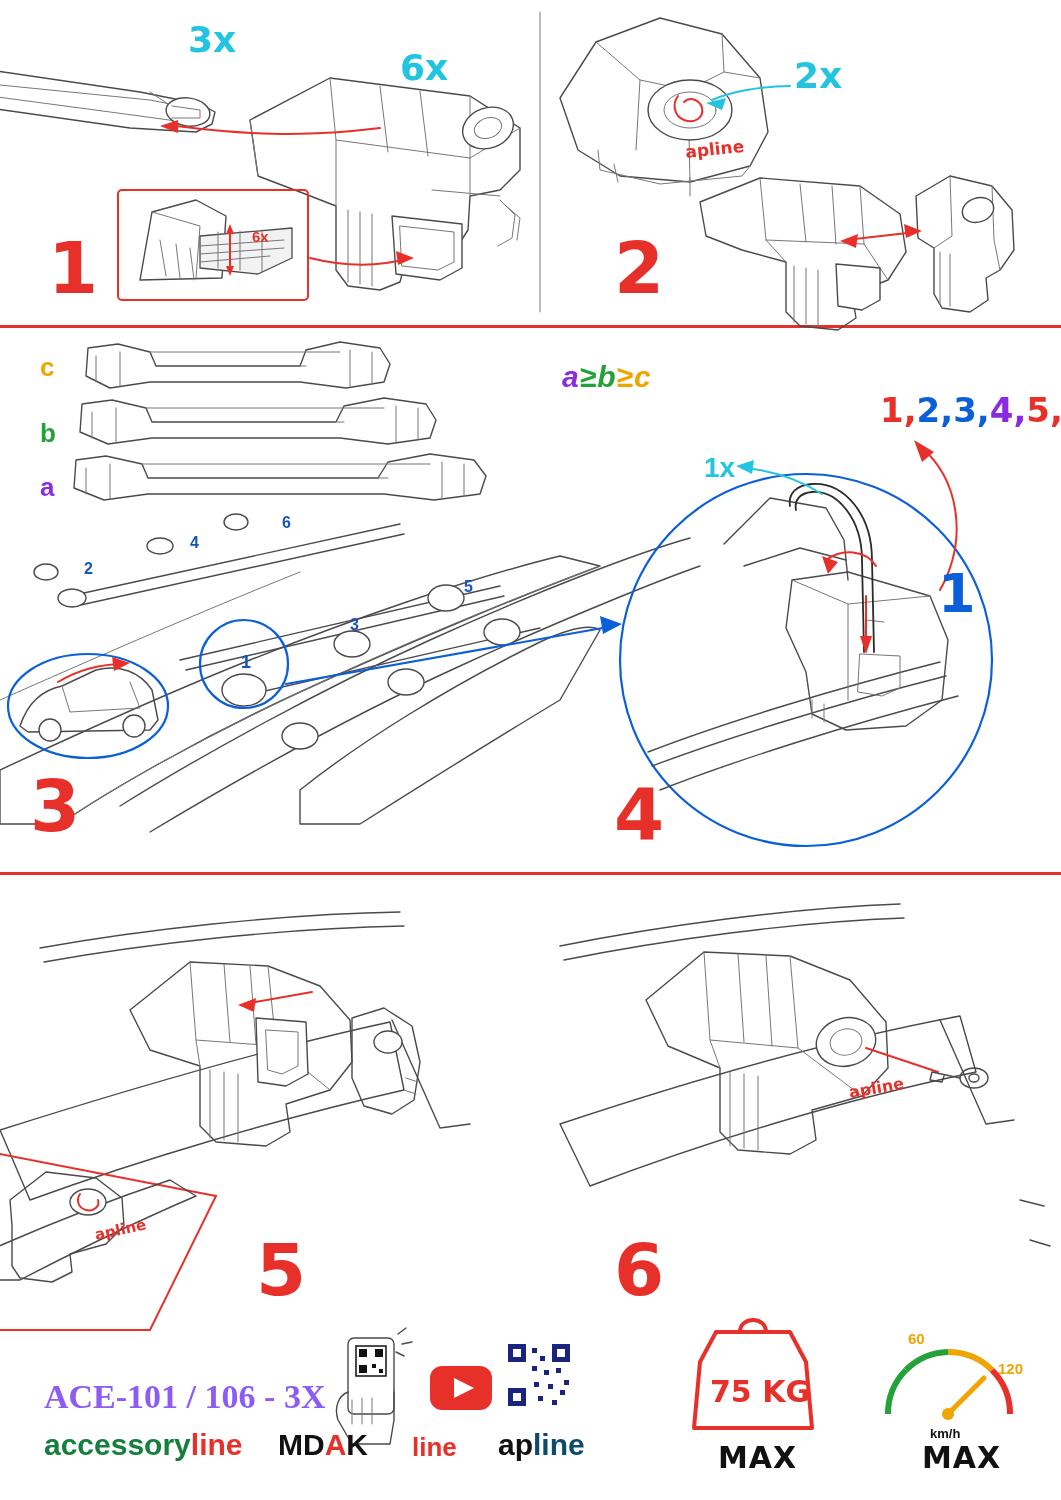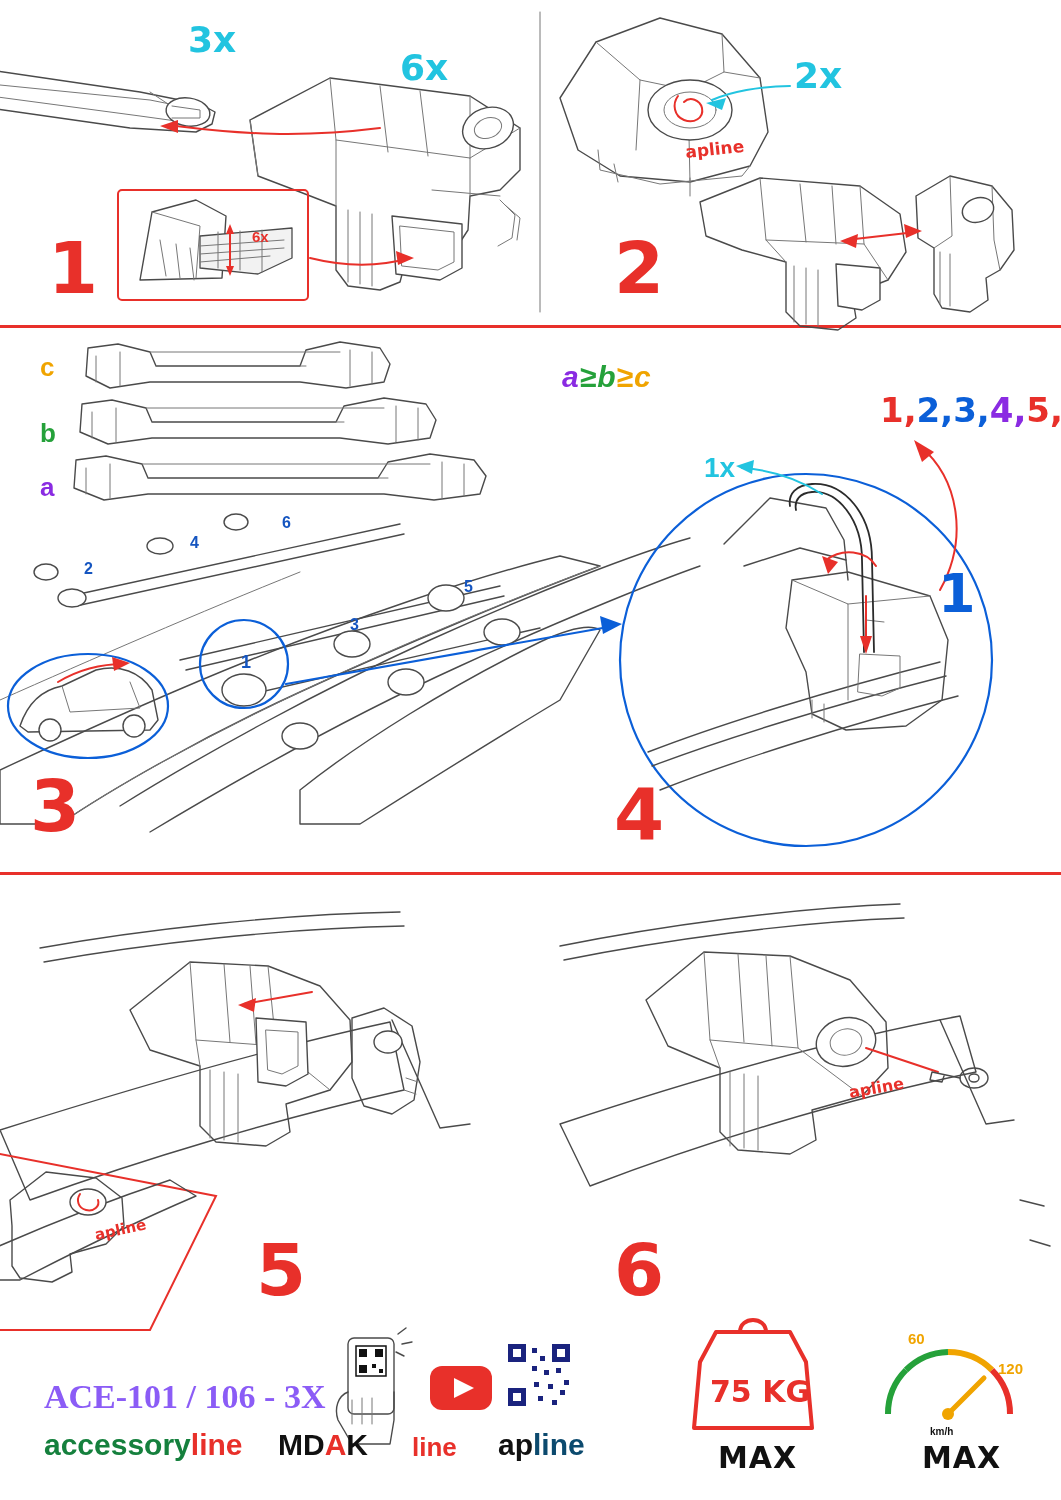--- a/index.html
+++ b/index.html
@@ -48,21 +48,21 @@
   .max-label{
     position:absolute;font-size:30px;font-weight:700;color:#111;
     font-family:"DejaVu Sans", sans-serif;letter-spacing:1px;
   }
   .kg-label{
     position:absolute;color:#e8302a;font-size:30px;font-weight:700;
     font-family:"DejaVu Sans", sans-serif;
   }
   .speed-60{position:absolute;color:#f0a400;font-size:15px;font-weight:700;}
   .speed-120{position:absolute;color:#f0a400;font-size:15px;font-weight:700;}
-  .speed-unit{position:absolute;color:#111;font-size:10px;font-weight:700;}
+  .speed-unit{position:absolute;color:#111;font-size:13px;font-weight:700;}
   .callout-num{
     position:absolute;font-size:16px;font-weight:700;color:#1555c0;
   }
   .inset-6x{position:absolute;color:#e8302a;font-size:15px;font-weight:700;}
   svg{display:block;}
   .ln{fill:none;stroke:#4a4a4a;stroke-width:1.4;stroke-linecap:round;stroke-linejoin:round;}
   .ln-thin{fill:none;stroke:#777;stroke-width:1;stroke-linecap:round;stroke-linejoin:round;}
   .ln-dark{fill:none;stroke:#2b2b2b;stroke-width:1.8;stroke-linecap:round;stroke-linejoin:round;}
   .fill-w{fill:#ffffff;stroke:#4a4a4a;stroke-width:1.4;stroke-linejoin:round;}
   .fill-lg{fill:#f2f2f2;stroke:#4a4a4a;stroke-width:1.3;stroke-linejoin:round;}

